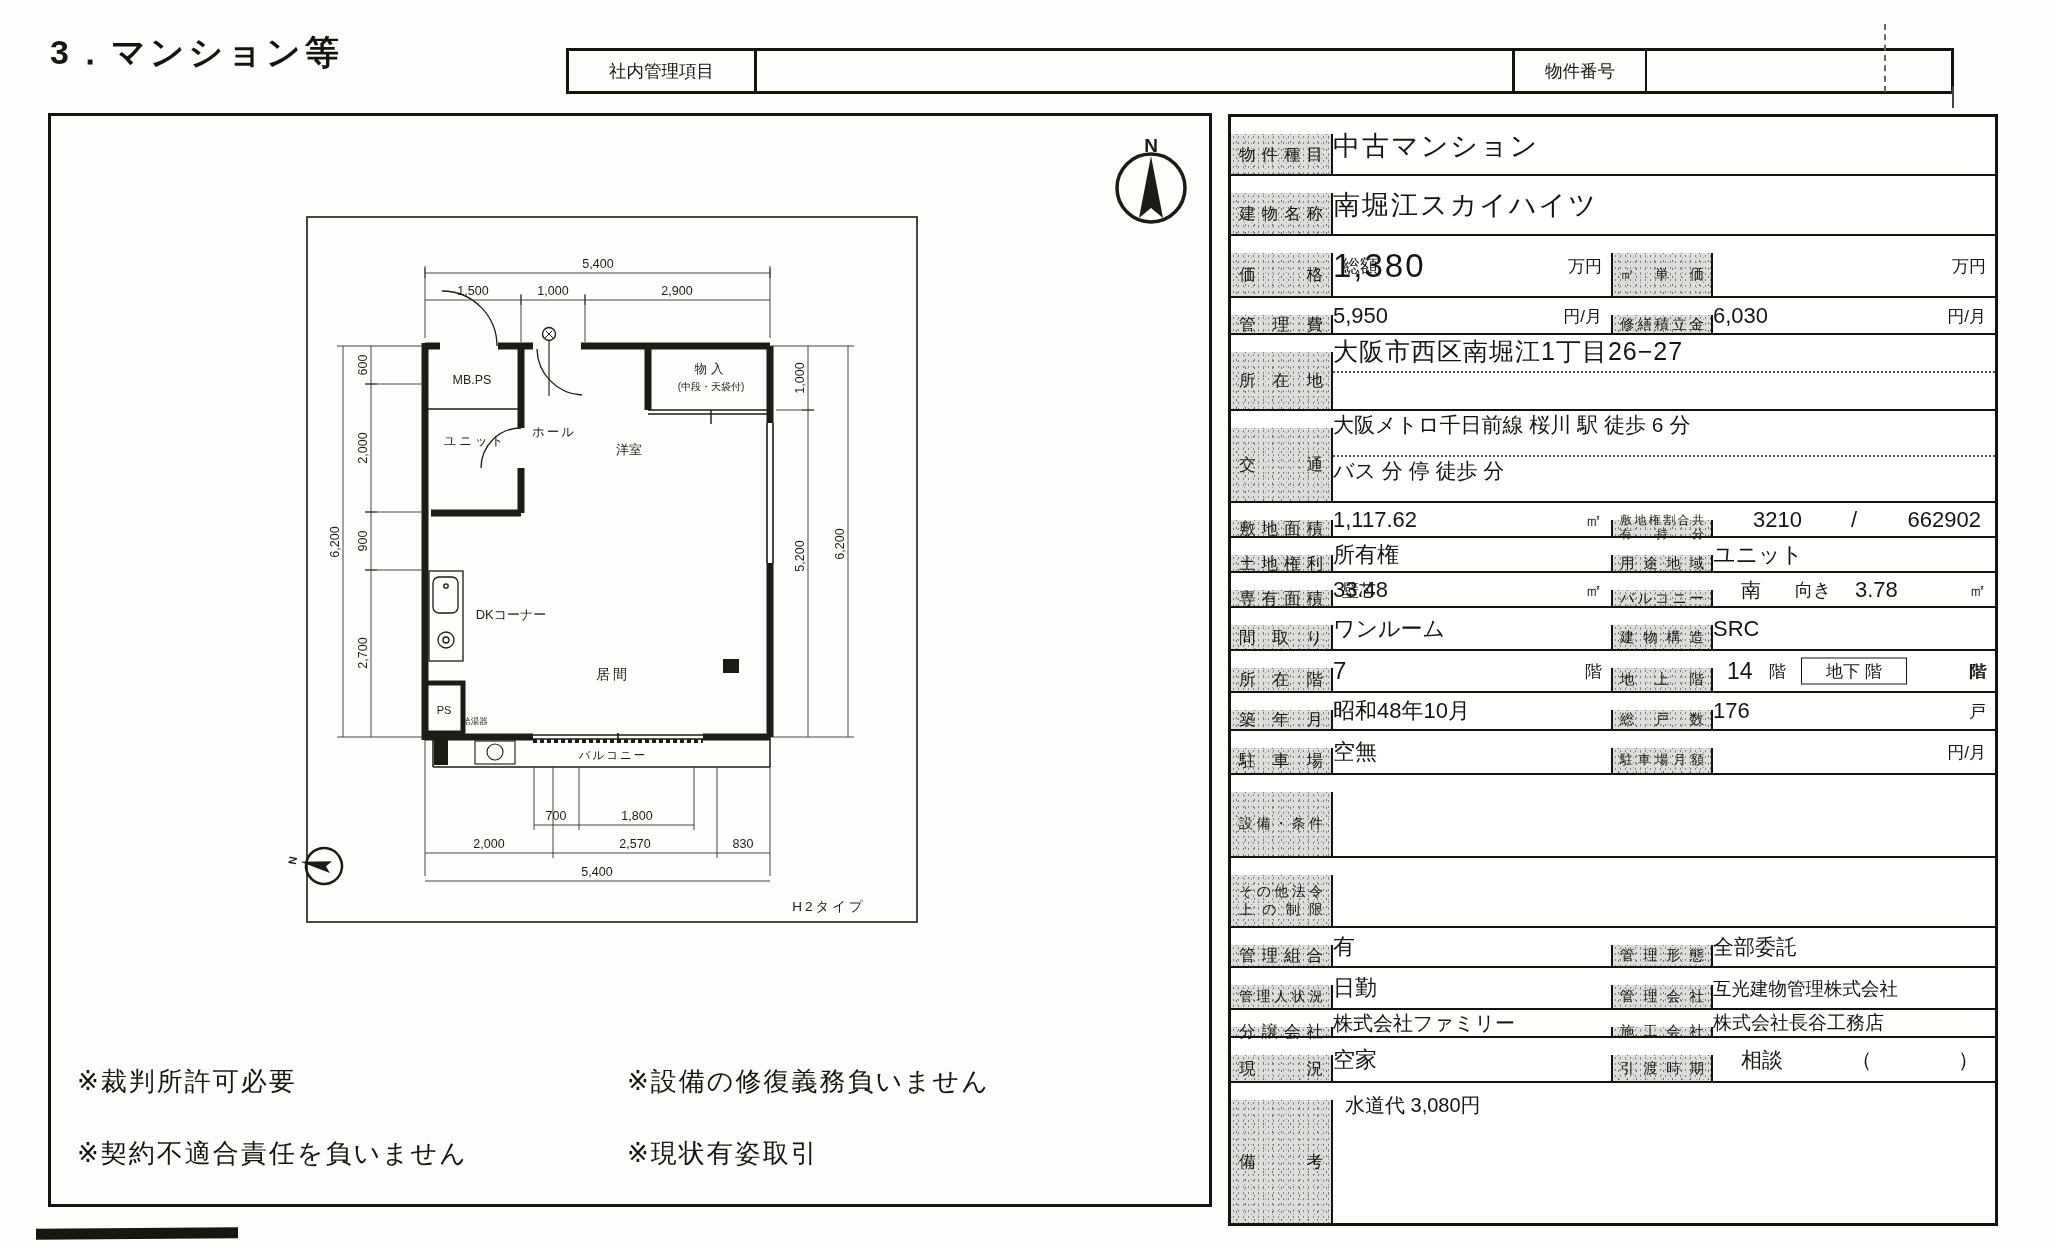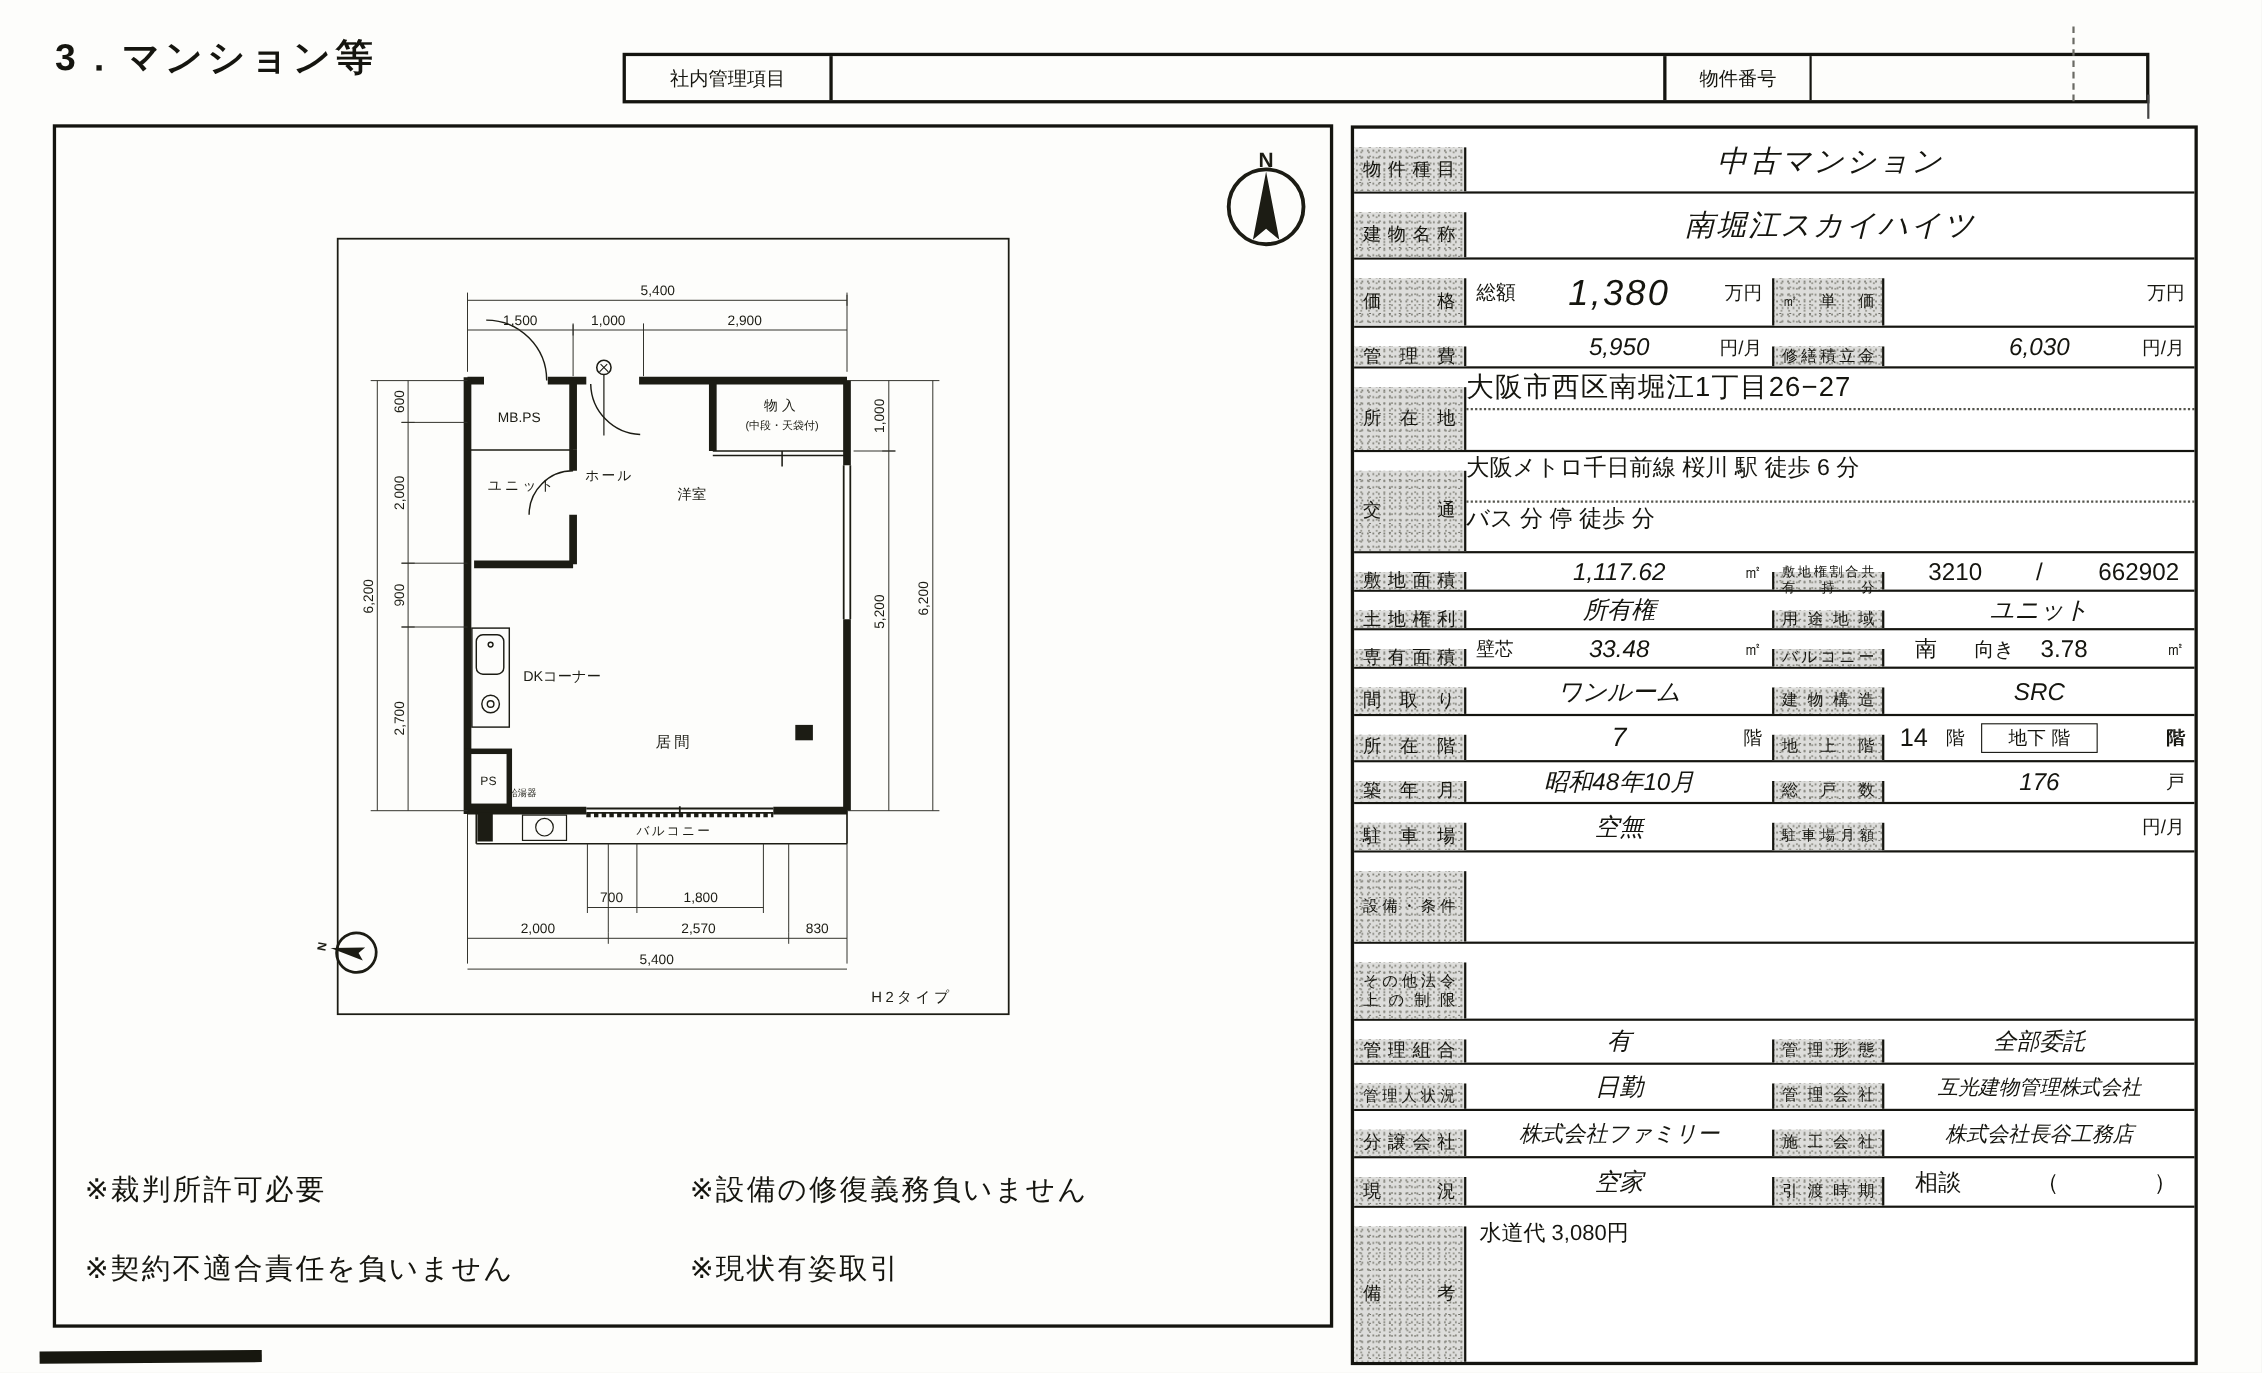--- a/index.html
+++ b/index.html
@@ -35,21 +35,21 @@
   .lbl{flex:0 0 102px;border-right:2.5px solid #14140f;display:flex;align-items:center;box-sizing:border-box;}
   .lbl>span{display:block;width:100%;padding:0 8px;box-sizing:border-box;font-size:16.5px;
             text-align:justify;text-align-last:justify;white-space:pre-line;line-height:1.25;}
   .lbl>span.s{font-size:14px;}
   .mid{flex:0 0 102px;border-left:2.5px solid #14140f;border-right:2.5px solid #14140f;
        display:flex;align-items:center;box-sizing:border-box;}
   .mid>span{display:block;width:100%;padding:0 7px;box-sizing:border-box;font-size:14.5px;
             text-align:justify;text-align-last:justify;white-space:pre-line;line-height:1.15;}
   .mid>span.xs{font-size:12px;}
   .f{flex:1;position:relative;}
-  .f .val{position:absolute;left:0;right:0;text-align:center;top:50%;transform:translateY(-50%);font-size:22px;white-space:nowrap;font-style:italic;}
+  .f .val{position:absolute;left:0;right:0;top:50%;transform:translateY(-50%);font-size:22px;white-space:nowrap;}
   .f .unit{position:absolute;right:9px;top:50%;transform:translateY(-50%);font-size:17px;white-space:nowrap;}
   .f .pre{position:absolute;left:9px;top:50%;transform:translateY(-50%);font-size:18px;white-space:nowrap;}
   .f .at{position:absolute;top:50%;transform:translateY(-50%);white-space:nowrap;}
   .big{font-size:33px !important;letter-spacing:2px;}
   .twol{flex:1;display:flex;flex-direction:column;}
   .twol .ln{flex:1;position:relative;}
   .twol .ln.dot{border-bottom:2px dotted #55554d;}
   .bx{border:1.5px solid #14140f;display:flex;justify-content:space-between;align-items:center;
       padding:1px 24px;box-sizing:border-box;width:106px;font-size:17px;}
   .rm-top{align-items:flex-start;}
@@ -459,21 +459,21 @@
         <span class="val">日勤</span>
       </div>
       <div class="mid shade">
           <span>管理会社</span>
         </div>
       <div class="f">
         <span class="val" style="font-size:18.5px">互光建物管理株式会社</span>
       </div>
     </div>
 
-    <div class="row" style="height:43px">
+    <div class="row" style="height:28px">
       <div class="lbl shade">
           <span>分譲会社</span>
         </div>
       <div class="f" style="flex:0 0 278px">
         <span class="val" style="font-size:20px">株式会社ファミリー</span>
       </div>
       <div class="mid shade">
           <span>施工会社</span>
         </div>
       <div class="f">

